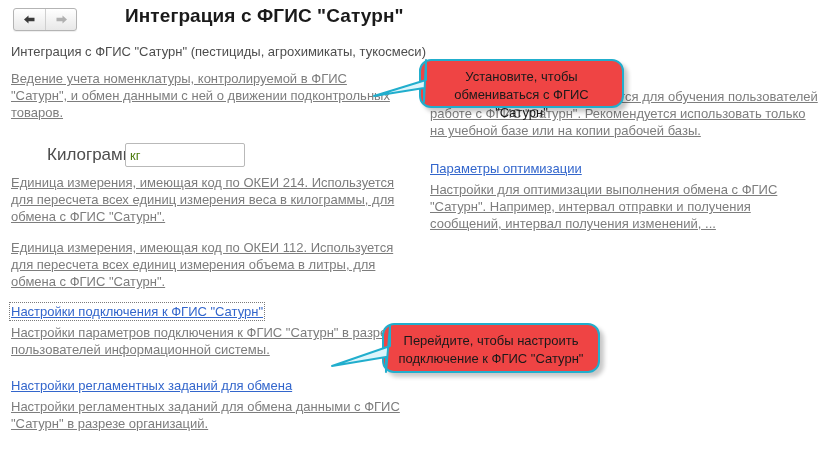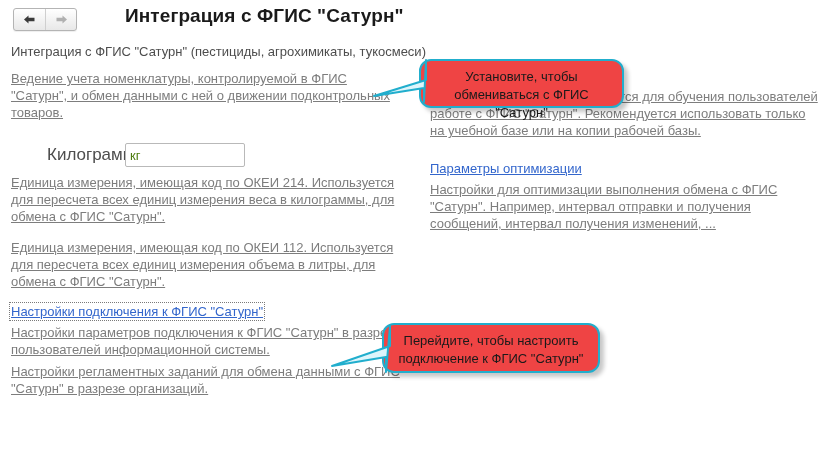--- a/index.html
+++ b/index.html
@@ -216,20 +216,23 @@
   <div class="desc block" style="width:385px;">Единица измерения, имеющая код по ОКЕИ 214. Используется для пересчета всех единиц измерения веса в килограммы, для обмена с ФГИС "Сатурн".</div>
 
 
   <div class="desc block-tight" style="width:385px;">Единица измерения, имеющая код по ОКЕИ 112. Используется для пересчета всех единиц измерения объема в литры, для обмена с ФГИС "Сатурн".</div>
 
   <div style="margin-top:14px;">
     <span class="link focused">Настройки подключения к ФГИС "Сатурн"</span>
   </div>
   <div class="desc" style="width:400px; margin-top:5px;">Настройки параметров подключения к ФГИС "Сатурн" в разрезе пользователей информационной системы.</div>
 
+  <div style="margin-top:20px;">
+    <span class="link">Настройки регламентных заданий для обмена</span>
+  </div>
   <div class="desc" style="width:390px; margin-top:5px;">Настройки регламентных заданий для обмена данными с ФГИС "Сатурн" в разрезе организаций.</div>
 
 </div>
 
 <div class="col-right">
 
   <div class="desc" style="width:392px; margin-top:18px;">ром ФГИС "Сатурн". Используется для обучения пользователей работе с ФГИС "Сатурн". Рекомендуется использовать только на учебной базе или на копии рабочей базы.</div>
 
   <div style="margin-top:22px;">
     <span class="link">Параметры оптимизации</span>

